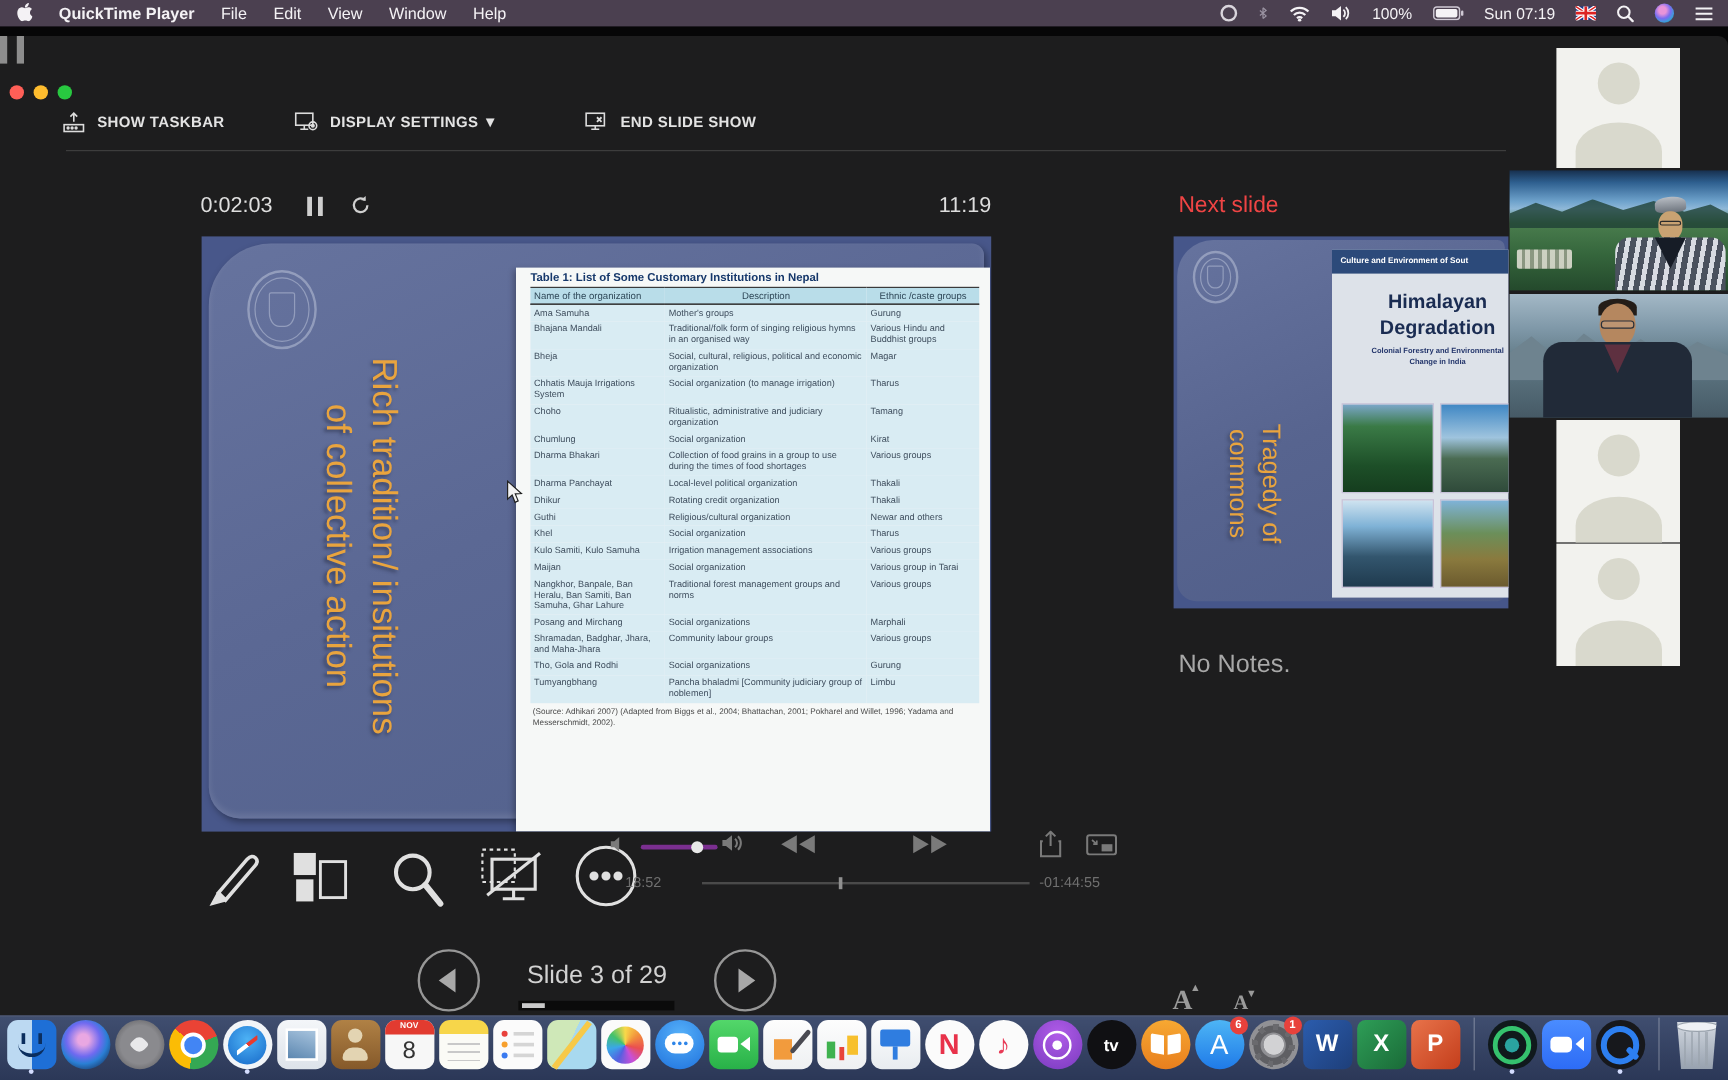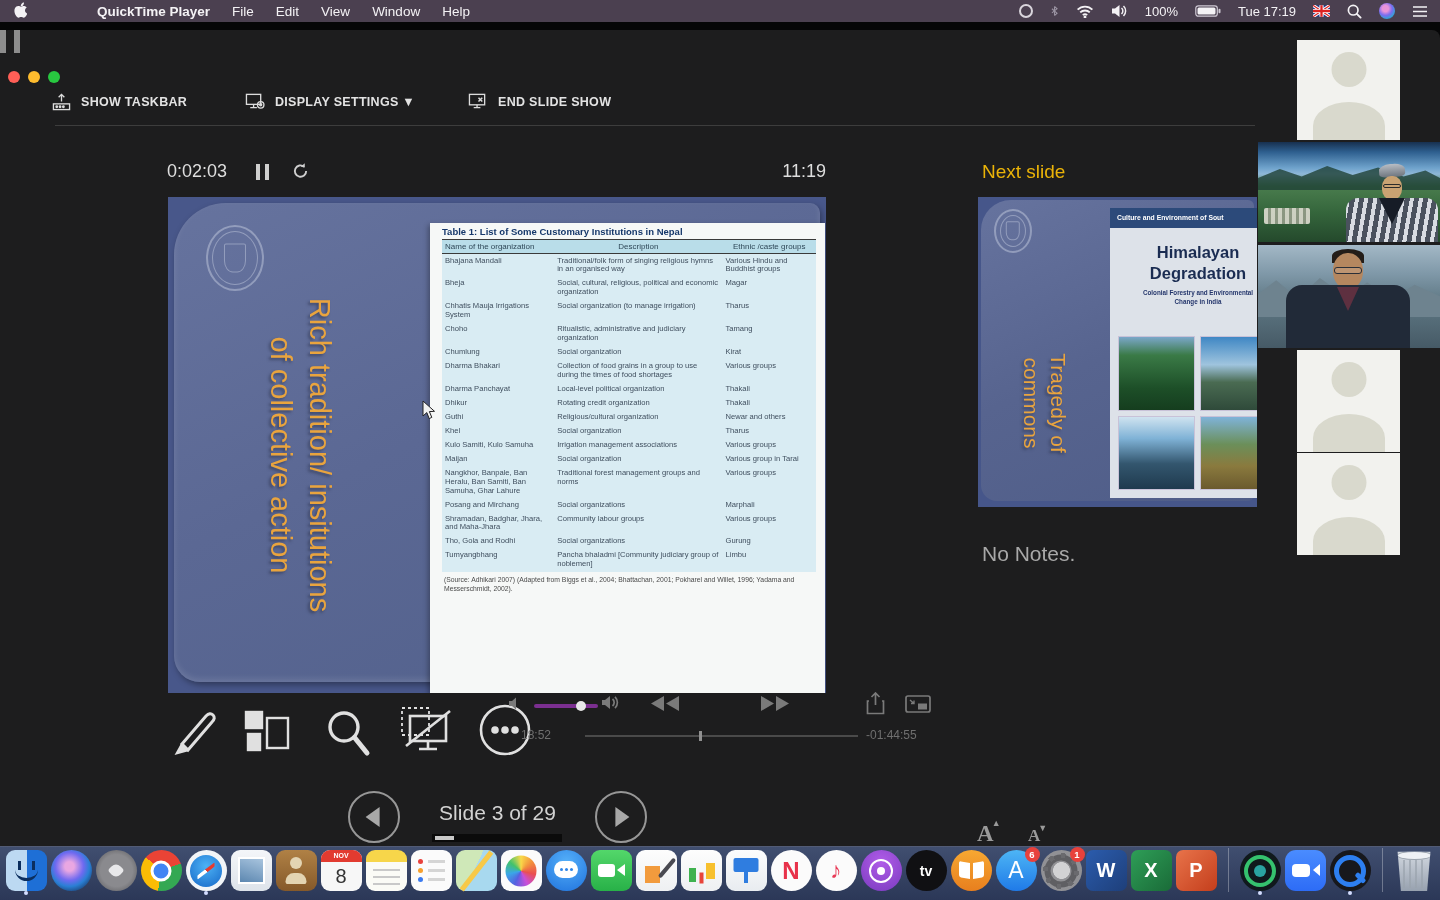--- a/index.html
+++ b/index.html
@@ -2,21 +2,21 @@
 <html><head>
 <meta charset="utf-8">
 <style>
   * { margin:0; padding:0; box-sizing:border-box; }
   html,body { width:1440px; height:900px; overflow:hidden; background:#000; font-family:"Liberation Sans","DejaVu Sans",sans-serif; }
   #stage { position:relative; width:1440px; height:900px; background:#060607; }
 
   
   #menubar { position:absolute; top:0; left:0; width:1440px; height:22px; background:#4b4050; display:flex; align-items:center; color:#f4f2f5; font-size:13.5px; z-index:50; }
   #menu-left { display:flex; align-items:center; gap:22px; padding-left:14px; }
-  #menu-left .mb-app { font-weight:bold;margin-left:48px; }
+  #menu-left .mb-app { font-weight:bold; }
   #menu-left span { cursor:default; }
   #menu-right { margin-left:auto; display:flex; align-items:center; gap:17px; padding-right:12px; font-size:13px; }
   .mi { display:flex; align-items:center; }
   .ring-ic { width:14px; height:14px; border:2.5px solid #d9d5dc; border-radius:50%; }
   .siri-ic { width:16px; height:16px; border-radius:50%; background:radial-gradient(circle at 40% 35%, #e994d9 0 22%, #7a6cf0 48%, #3a9fd9 70%, #1c2340 100%); }
 
   
   #qt-window { position:absolute; top:30px; left:0; width:1440px; height:816px; background:#1d1d1e; border-radius:8px 8px 0 0; }
   .tl { position:absolute; top:41px; width:12px; height:12px; border-radius:50%; }
   #win-title { position:absolute; top:40px; left:0; width:100%; text-align:center; color:#707070; font-size:13px; }
@@ -81,21 +81,21 @@
   .nav-circle .tri { position:absolute; top:50%; left:50%; }
   #nav-prev { left:348px; top:761px; }
   #nav-prev .tri { transform:translate(-60%,-50%); border-width:10px 14px 10px 0; border-color:transparent #a8a8a8 transparent transparent; }
   #nav-next { left:595px; top:761px; }
   #nav-next .tri { transform:translate(-40%,-50%); border-width:10px 0 10px 14px; border-color:transparent transparent transparent #a8a8a8; }
   #nav-label { position:absolute; left:415px; top:771px; width:165px; text-align:center; color:#d2d2d2; font-size:21px; }
   #nav-bar { position:absolute; left:432px; top:804px; width:130px; height:8px; background:#0b0b0b; }
   #nav-bar-fill { position:absolute; left:3px; top:2px; width:19px; height:4px; background:#c9c9c9; }
 
   
-  #next-heading { position:absolute; left:982px; top:131px; font-size:19px; color:#eab308; }
+  #next-heading { position:absolute; left:982px; top:131px; font-size:19px; color:#ef4444; }
   #next-thumb { position:absolute; left:978px; top:167px; width:279px; height:310px; background:#46568a; overflow:hidden; }
   #next-panel { position:absolute; left:3px; top:3px; right:3px; bottom:6px; border-radius:30px 6px 6px 16px; background:linear-gradient(155deg,#66739e 0%,#57648f 50%,#4f5d88 100%); }
   #next-crest { left:16px; top:12px; width:38px; height:44px; }
   #book { position:absolute; left:132px; top:11px; width:176px; height:290px; background:#dde2e9; }
   #book-series { height:20px; background:#2c4a7a; color:#fff; font-size:6.8px; font-weight:bold; line-height:20px; padding-left:7px; }
   #book-title { margin-top:14px; font-size:16.5px; font-weight:bold; color:#1a2c52; text-align:center; line-height:1.25; }
   #book-sub { margin-top:6px; font-size:6.3px; color:#23356b; text-align:center; line-height:1.35; font-weight:bold; }
   #book-grid { position:absolute; left:8px; right:10px; top:128px; bottom:8px; display:grid; grid-template-columns:1fr 1fr; grid-template-rows:1fr 1fr; gap:5px; }
   .bphoto { border:1px solid #c8c2d8; }
   #bp1 { background:linear-gradient(180deg,#7ba7c9 0%,#3a7a46 25%,#1d4f28 70%,#153d1e 100%); }
@@ -258,21 +258,21 @@
           </svg>
       </span>
       <span class="mi">100%</span>
       <span class="mi">
         <svg width="26" height="12" viewBox="0 0 26 12">
             <rect x="0.8" y="0.8" width="21.5" height="10.4" rx="2.5" stroke="#cfc9d4" stroke-width="1.2" fill="none"></rect>
             <rect x="2.5" y="2.5" width="18" height="7" rx="1.5" fill="#f4f2f5"></rect>
             <rect x="23.5" y="3.8" width="2" height="4.4" rx="1" fill="#cfc9d4"></rect>
           </svg>
       </span>
-      <span class="mi">Tue 17:19</span>
+      <span class="mi">Sun 07:19</span>
       <span class="mi">
         <svg width="17" height="12" viewBox="0 0 18 12">
             <rect width="18" height="12" fill="#1e3a8c"></rect>
             <path d="M0 0 L18 12 M18 0 L0 12" stroke="#fff" stroke-width="3.4"></path>
             <path d="M0 0 L18 12 M18 0 L0 12" stroke="#d22" stroke-width="1.3"></path>
             <path d="M9 0 V12 M0 6 H18" stroke="#fff" stroke-width="4.4"></path>
             <path d="M9 0 V12 M0 6 H18" stroke="#d22" stroke-width="2.4"></path>
           </svg>
       </span>
       <span class="mi">
@@ -310,21 +310,21 @@
       </div>
       <div class="ptb-item" style="left:245px;">
         <svg width="20" height="19" viewBox="0 0 21 20">
             <rect x="1.5" y="2.5" width="15" height="10.5"></rect>
             <path d="M9 13 v3 M5.5 16.5 h7"></path>
             <circle cx="16.5" cy="13.5" r="3.4"></circle>
             <circle cx="16.5" cy="13.5" r="1.1" fill="#dcdcdc"></circle>
           </svg>
         <span>DISPLAY SETTINGS ▼</span>
       </div>
-      <div class="ptb-item" style="left:468px;justify-content:space-between;">
+      <div class="ptb-item" style="left:487px;justify-content:space-between;">
         <svg width="20" height="19" viewBox="0 0 21 20">
             <rect x="1.5" y="2.5" width="16" height="11"></rect>
             <path d="M9.5 13.5 v3 M6 16.5 h7"></path>
             <path d="M11 6 l4 4 M15 6 l-4 4" stroke-width="1.6"></path>
           </svg>
         <span>END SLIDE SHOW</span>
       </div>
     </div>
     <div id="ptb-sep"></div>
 
@@ -361,20 +361,25 @@
             </colgroup>
           <thead>
             <tr>
               <th>Name of the organization</th>
               <th>Description</th>
               <th>Ethnic /caste groups</th>
             </tr>
           </thead>
           <tbody id="tbody">
               <tr>
+                <td>Ama Samuha</td>
+                <td>Mother's groups</td>
+                <td>Gurung</td>
+              </tr>
+              <tr>
                 <td>Bhajana Mandali</td>
                 <td>Traditional/folk form of singing religious hymns in an organised way</td>
                 <td>Various Hindu and Buddhist groups</td>
               </tr>
               <tr>
                 <td>Bheja</td>
                 <td>Social, cultural, religious, political and economic organization</td>
                 <td>Magar</td>
               </tr>
               <tr>

